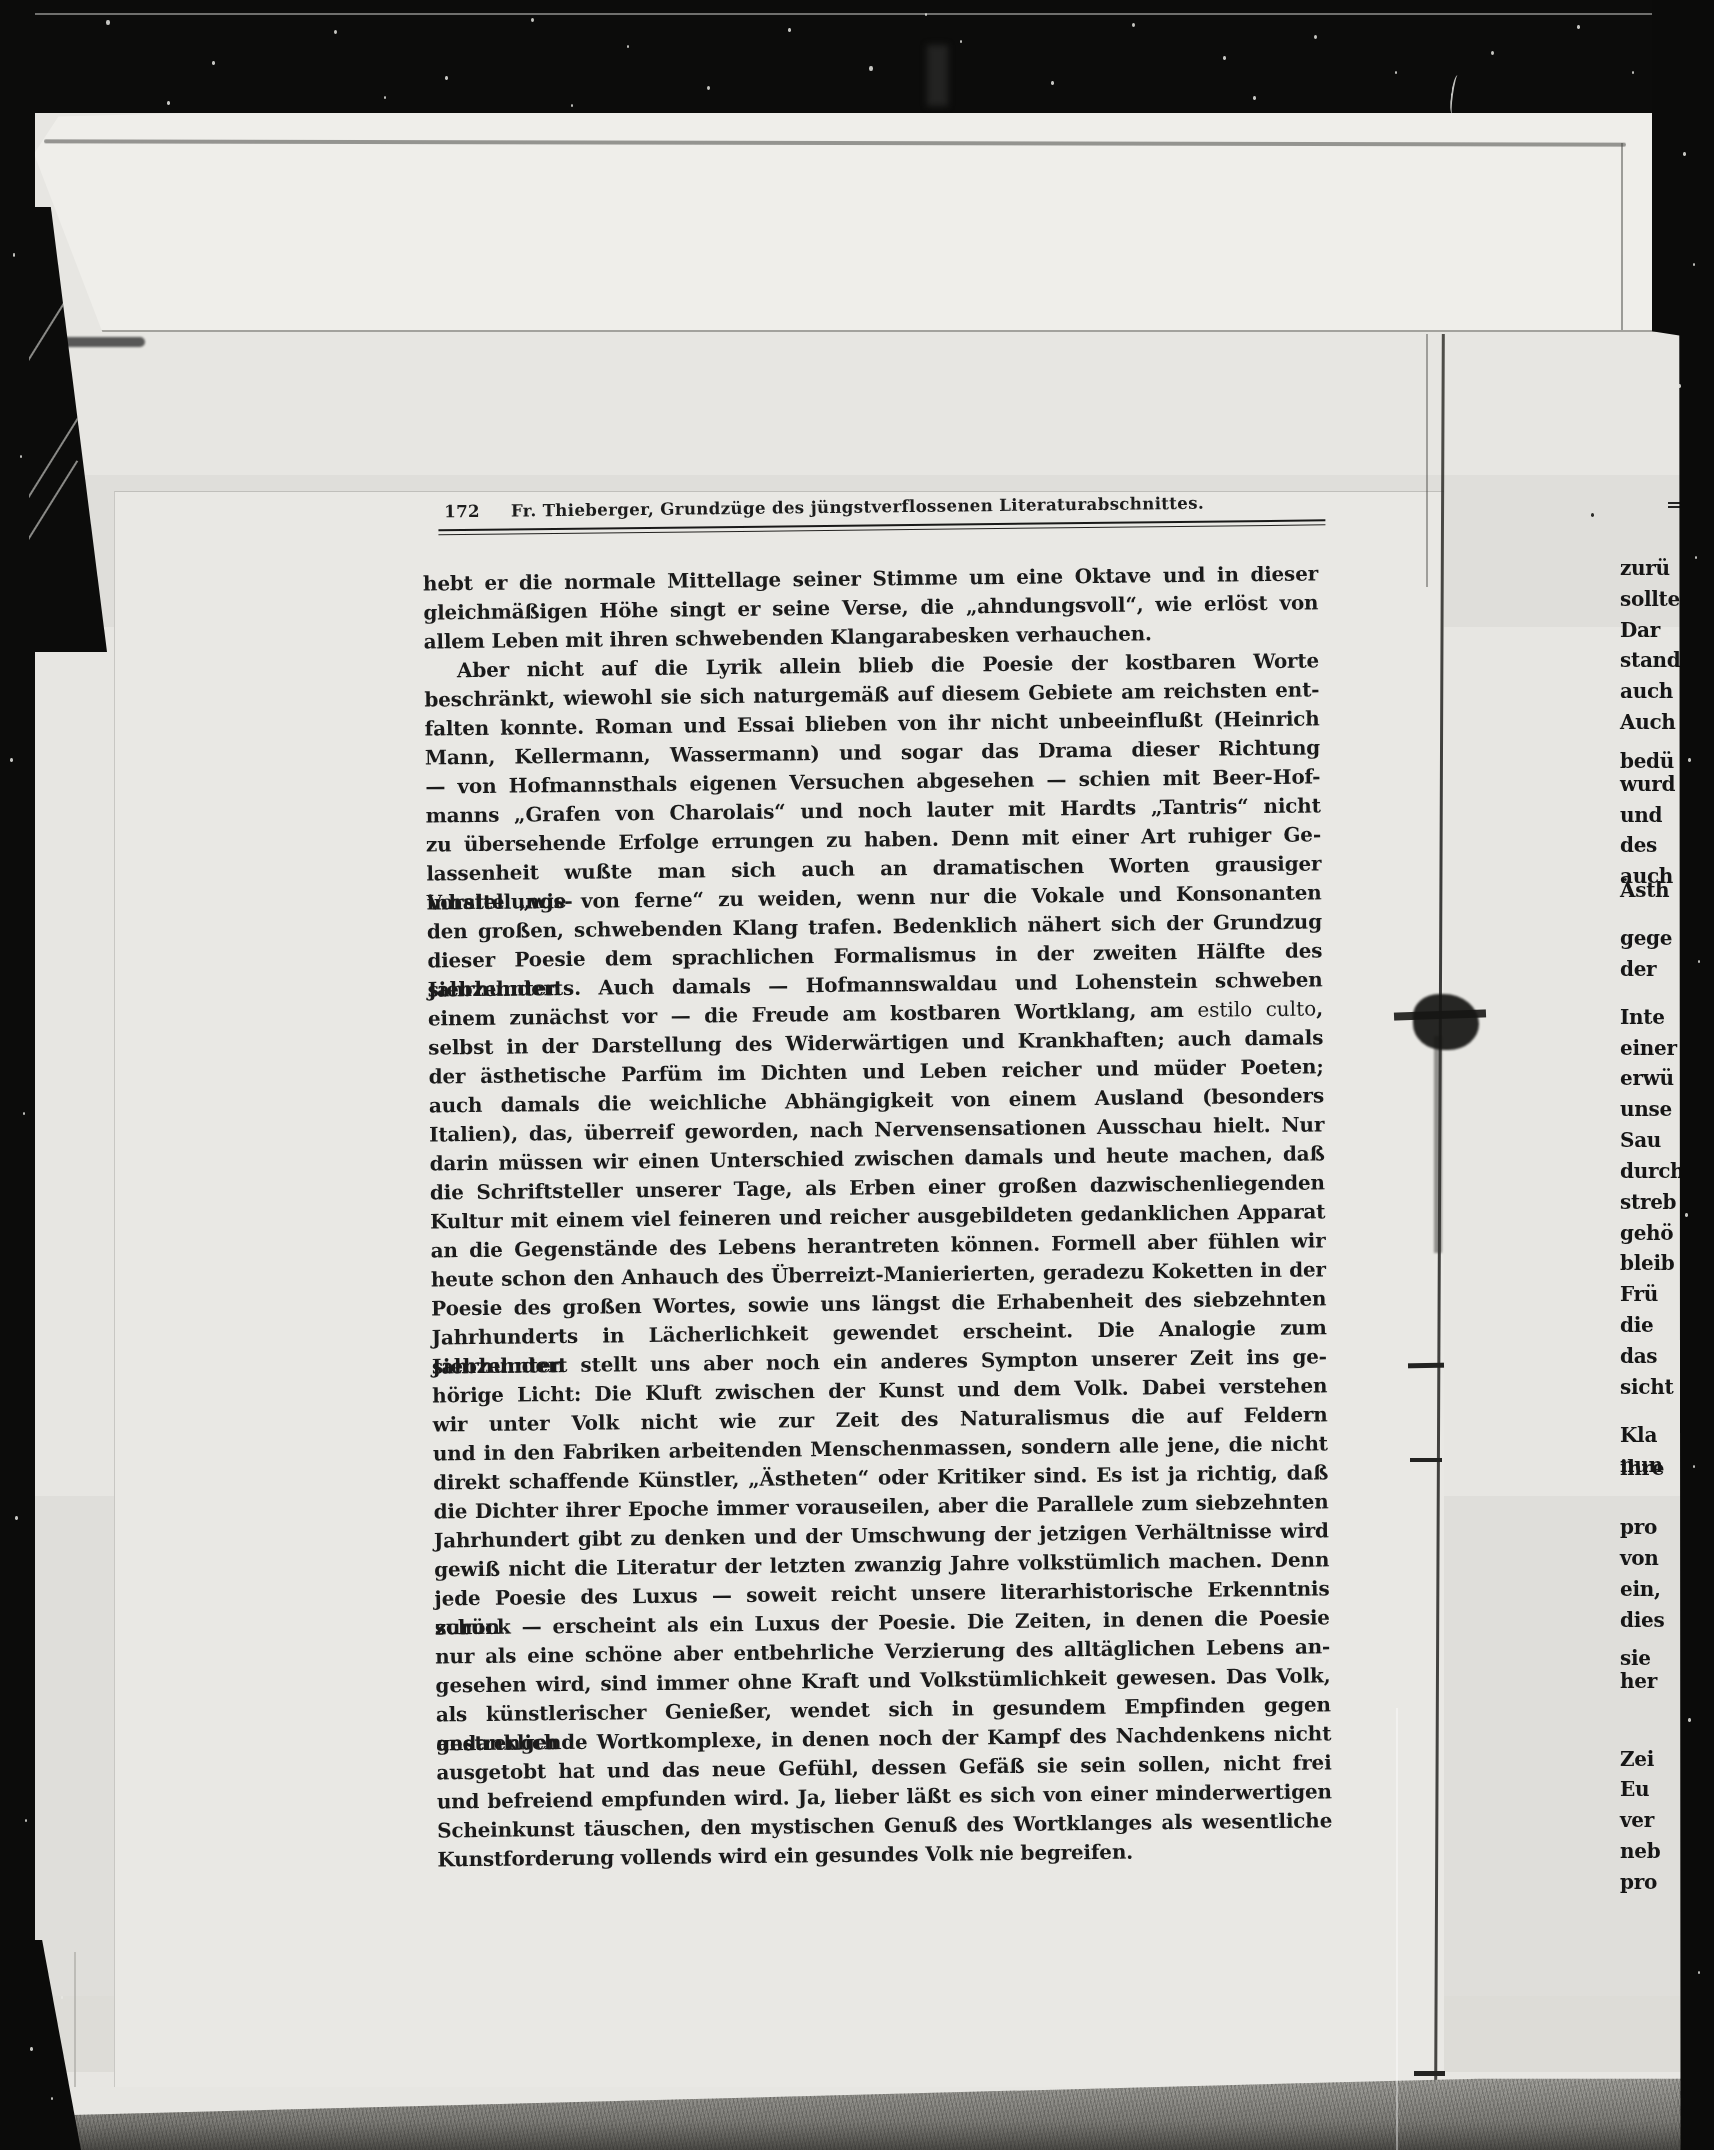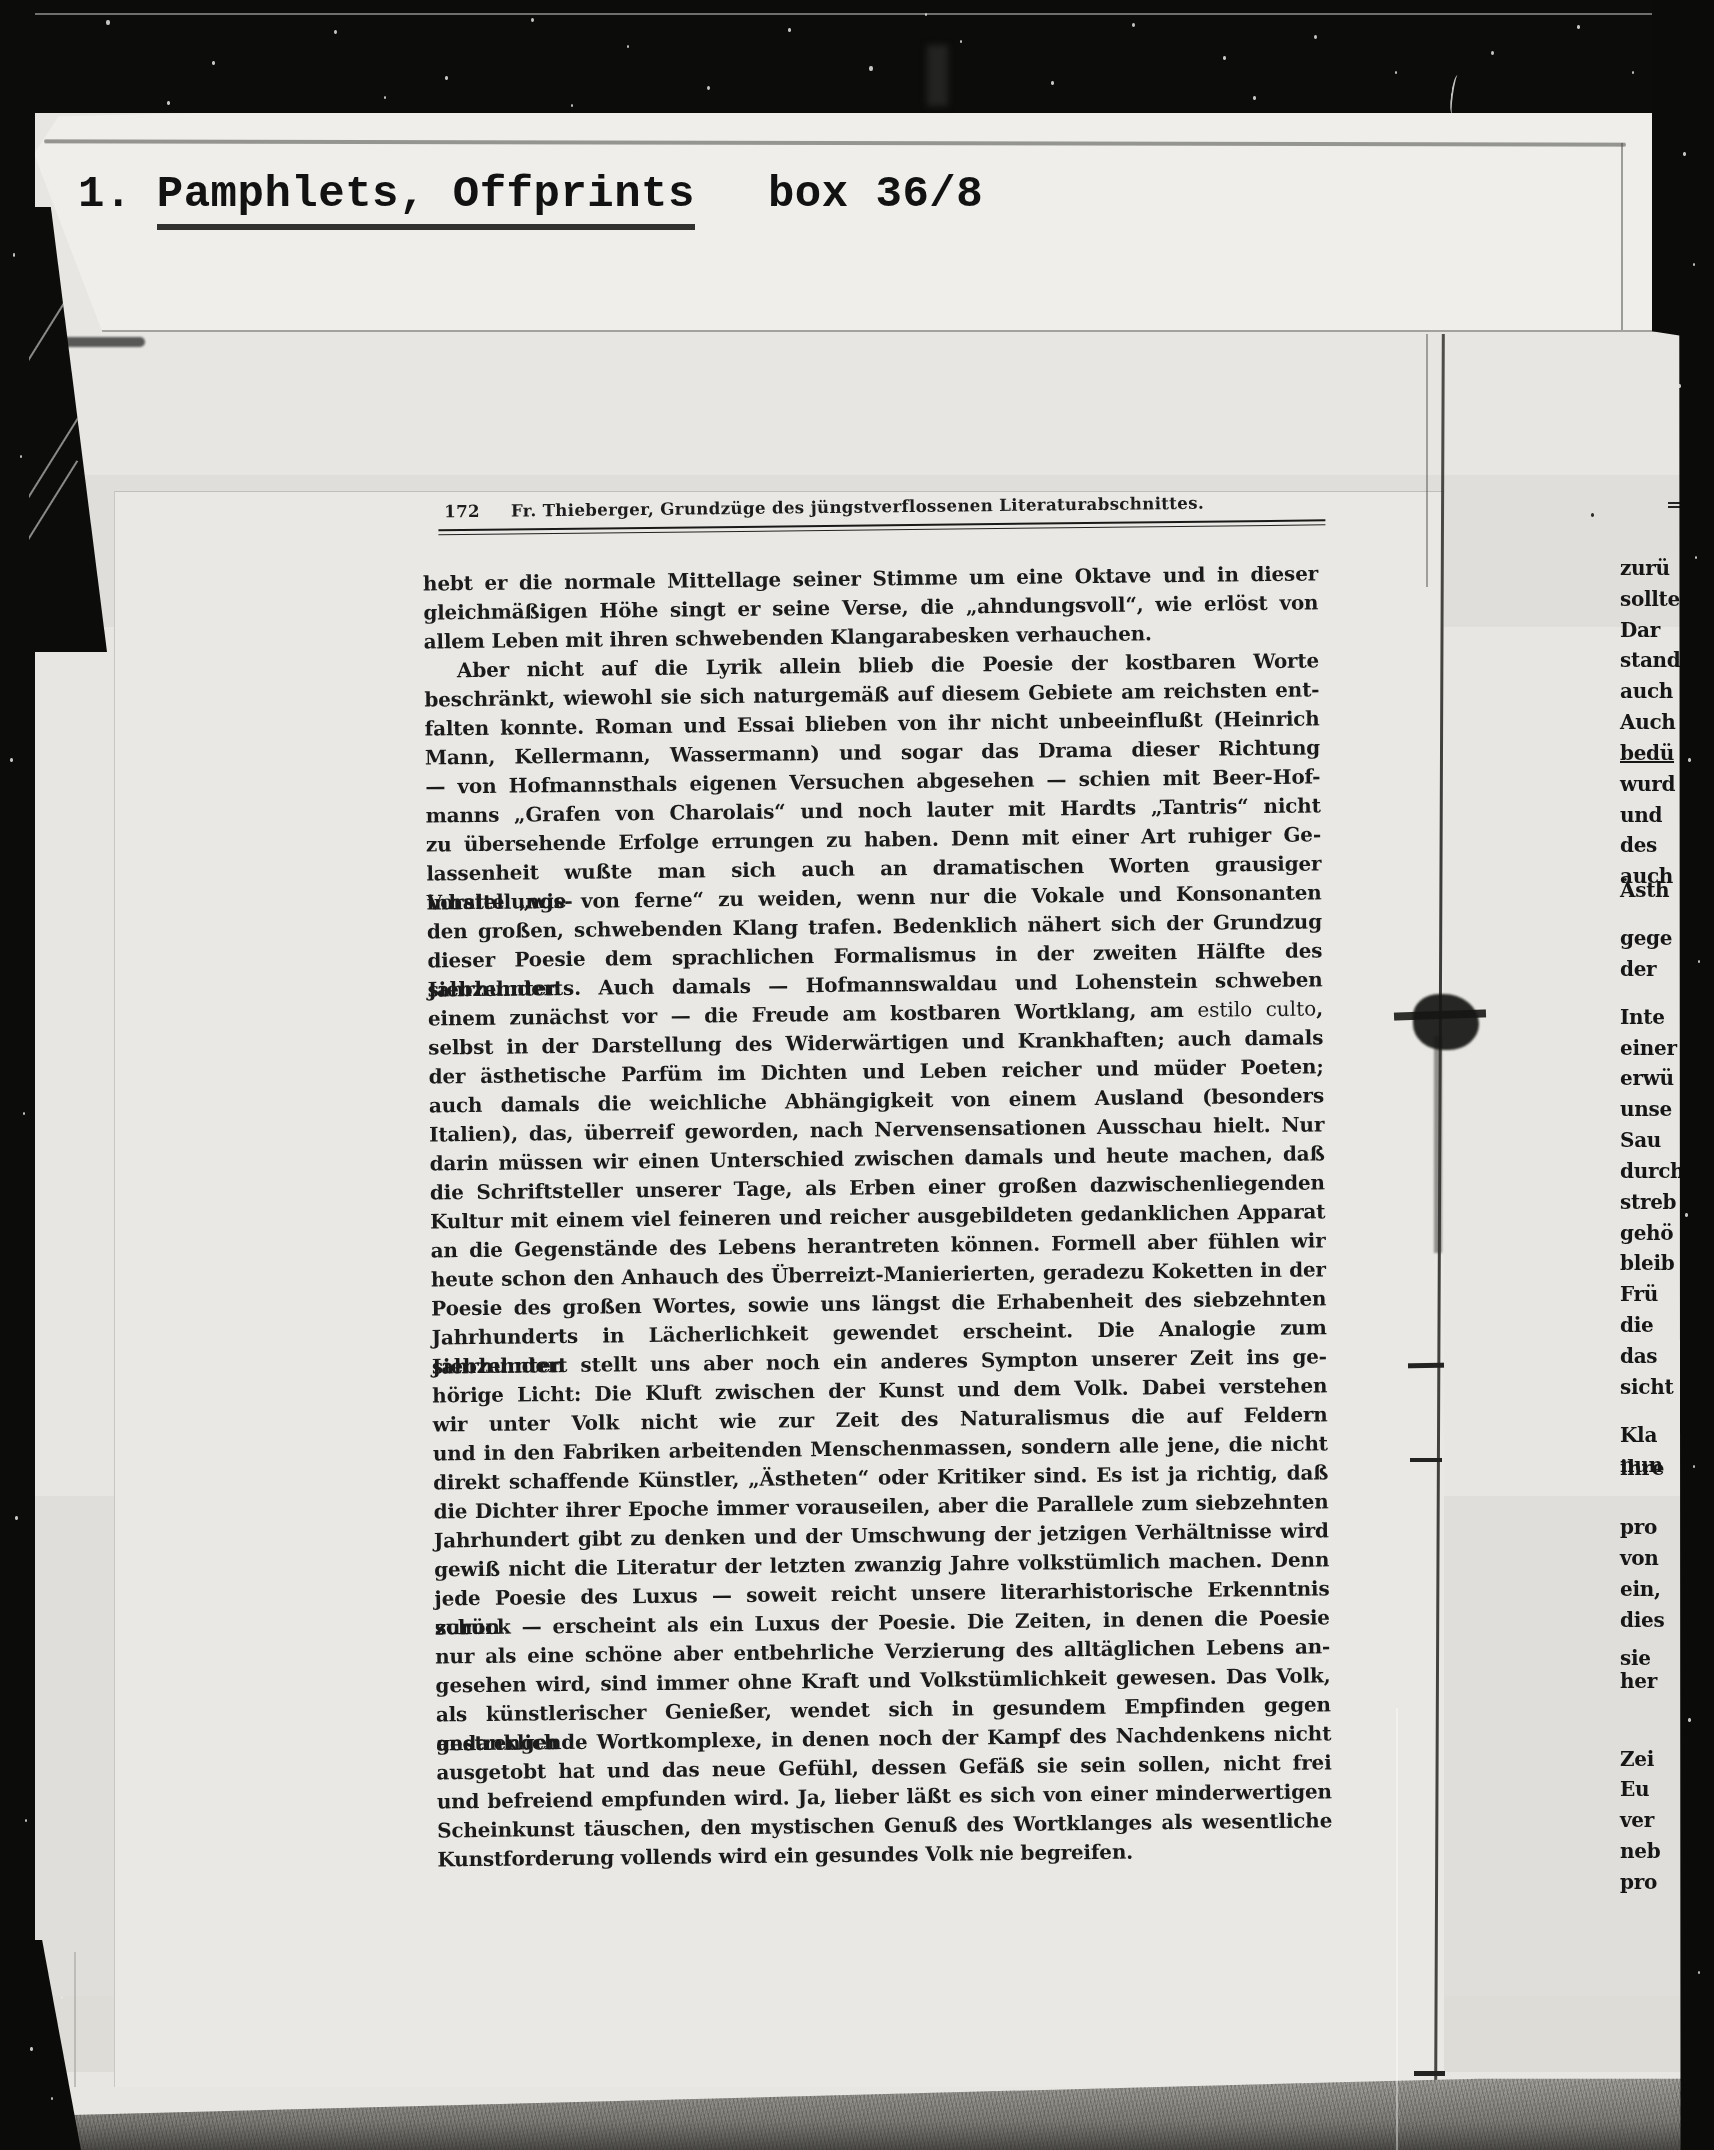--- a/index.html
+++ b/index.html
@@ -119,23 +119,20 @@
 
 <div id="paper"></div>
 <div class="scanband" style="top:475px;height:152px;"></div>
 <div class="scanband" style="top:1496px;height:500px;"></div>
 <div class="scanband" style="top:1996px;height:76px;background:rgba(60,60,58,.06);"></div>
 
 <div id="card">
   <div class="top-smudge"></div>
   <div class="right-pencil"></div>
   <div class="bottom-rule"></div>
-  <div id="label-line">
-    <span class="num">1.</span><span class="title">Pamphlets, Offprints</span><span class="box">box 36/8</span>
-  </div>
 </div>
 <div id="card-smear"></div>
 
 <div id="page">
   <div id="page-rot">
     <div id="page-header">
       <span class="pgnum">172</span>
       <span class="htxt">Fr. Thieberger, Grundzüge des jüngstverflossenen Literaturabschnittes.</span>
     </div>
     <div id="header-rule">
@@ -206,21 +203,21 @@
   <div class="r2"></div>
 </div>
 <div id="frag-dot"></div>
 <div id="frag-lines">
     <div class="fline" style="top: 0px;">zurü</div>
     <div class="fline" style="top: 31px;">sollte</div>
     <div class="fline" style="top: 62px;">Dar</div>
     <div class="fline" style="top: 92px;">stand</div>
     <div class="fline" style="top: 123px;">auch</div>
     <div class="fline" style="top: 154px;">Auch</div>
-    <div class="fline" style="top: 185px; text-decoration: underline;">bedü</div>
+    <div class="fline" style="top: 193px;">bedü</div>
     <div class="fline" style="top: 216px;">wurd</div>
     <div class="fline" style="top: 247px;">und</div>
     <div class="fline" style="top: 277px;">des</div>
     <div class="fline" style="top: 308px;">auch</div>
     <div class="fline" style="top: 322px;">Ästh</div>
     <div class="fline" style="top: 370px;">gege</div>
     <div class="fline" style="top: 401px;">der</div>
     <div class="fline" style="top: 449px;">Inte</div>
     <div class="fline" style="top: 480px;">einer</div>
     <div class="fline" style="top: 510px;">erwü</div>

